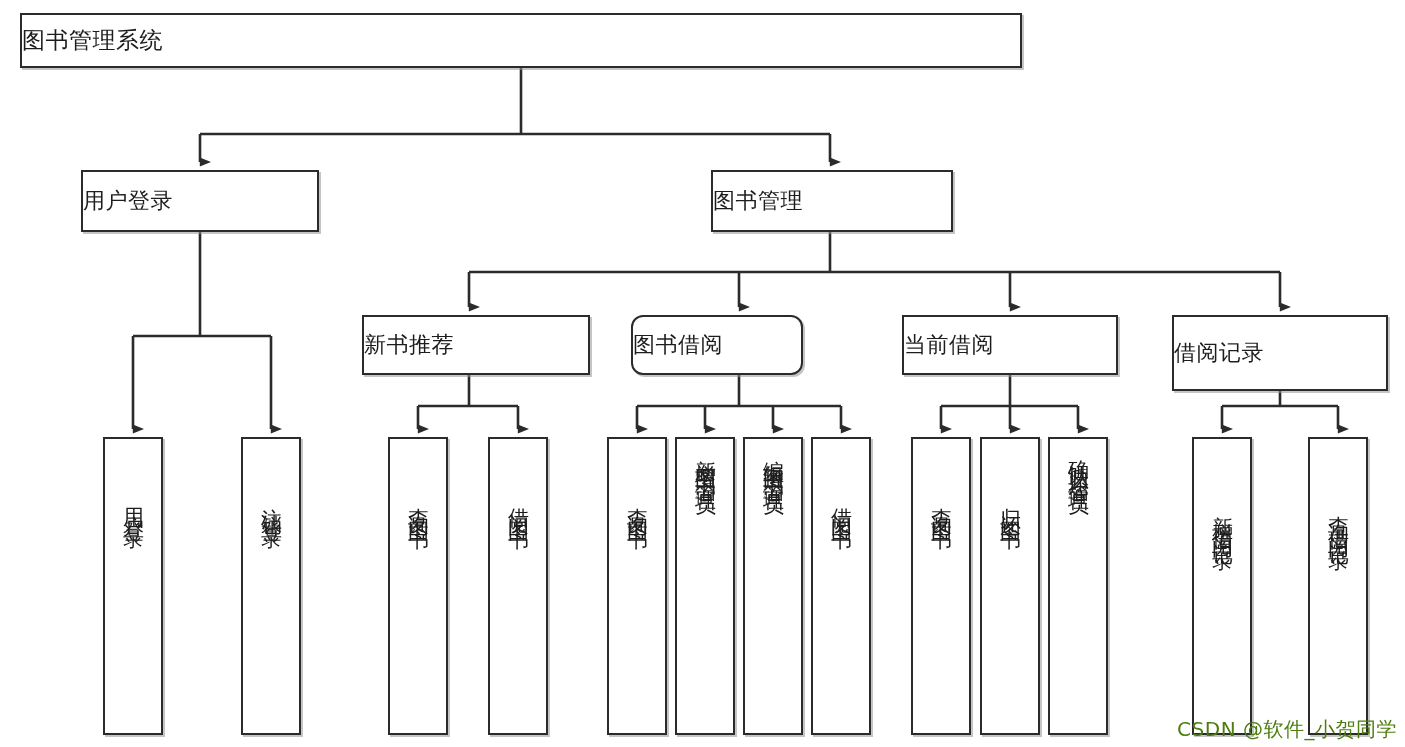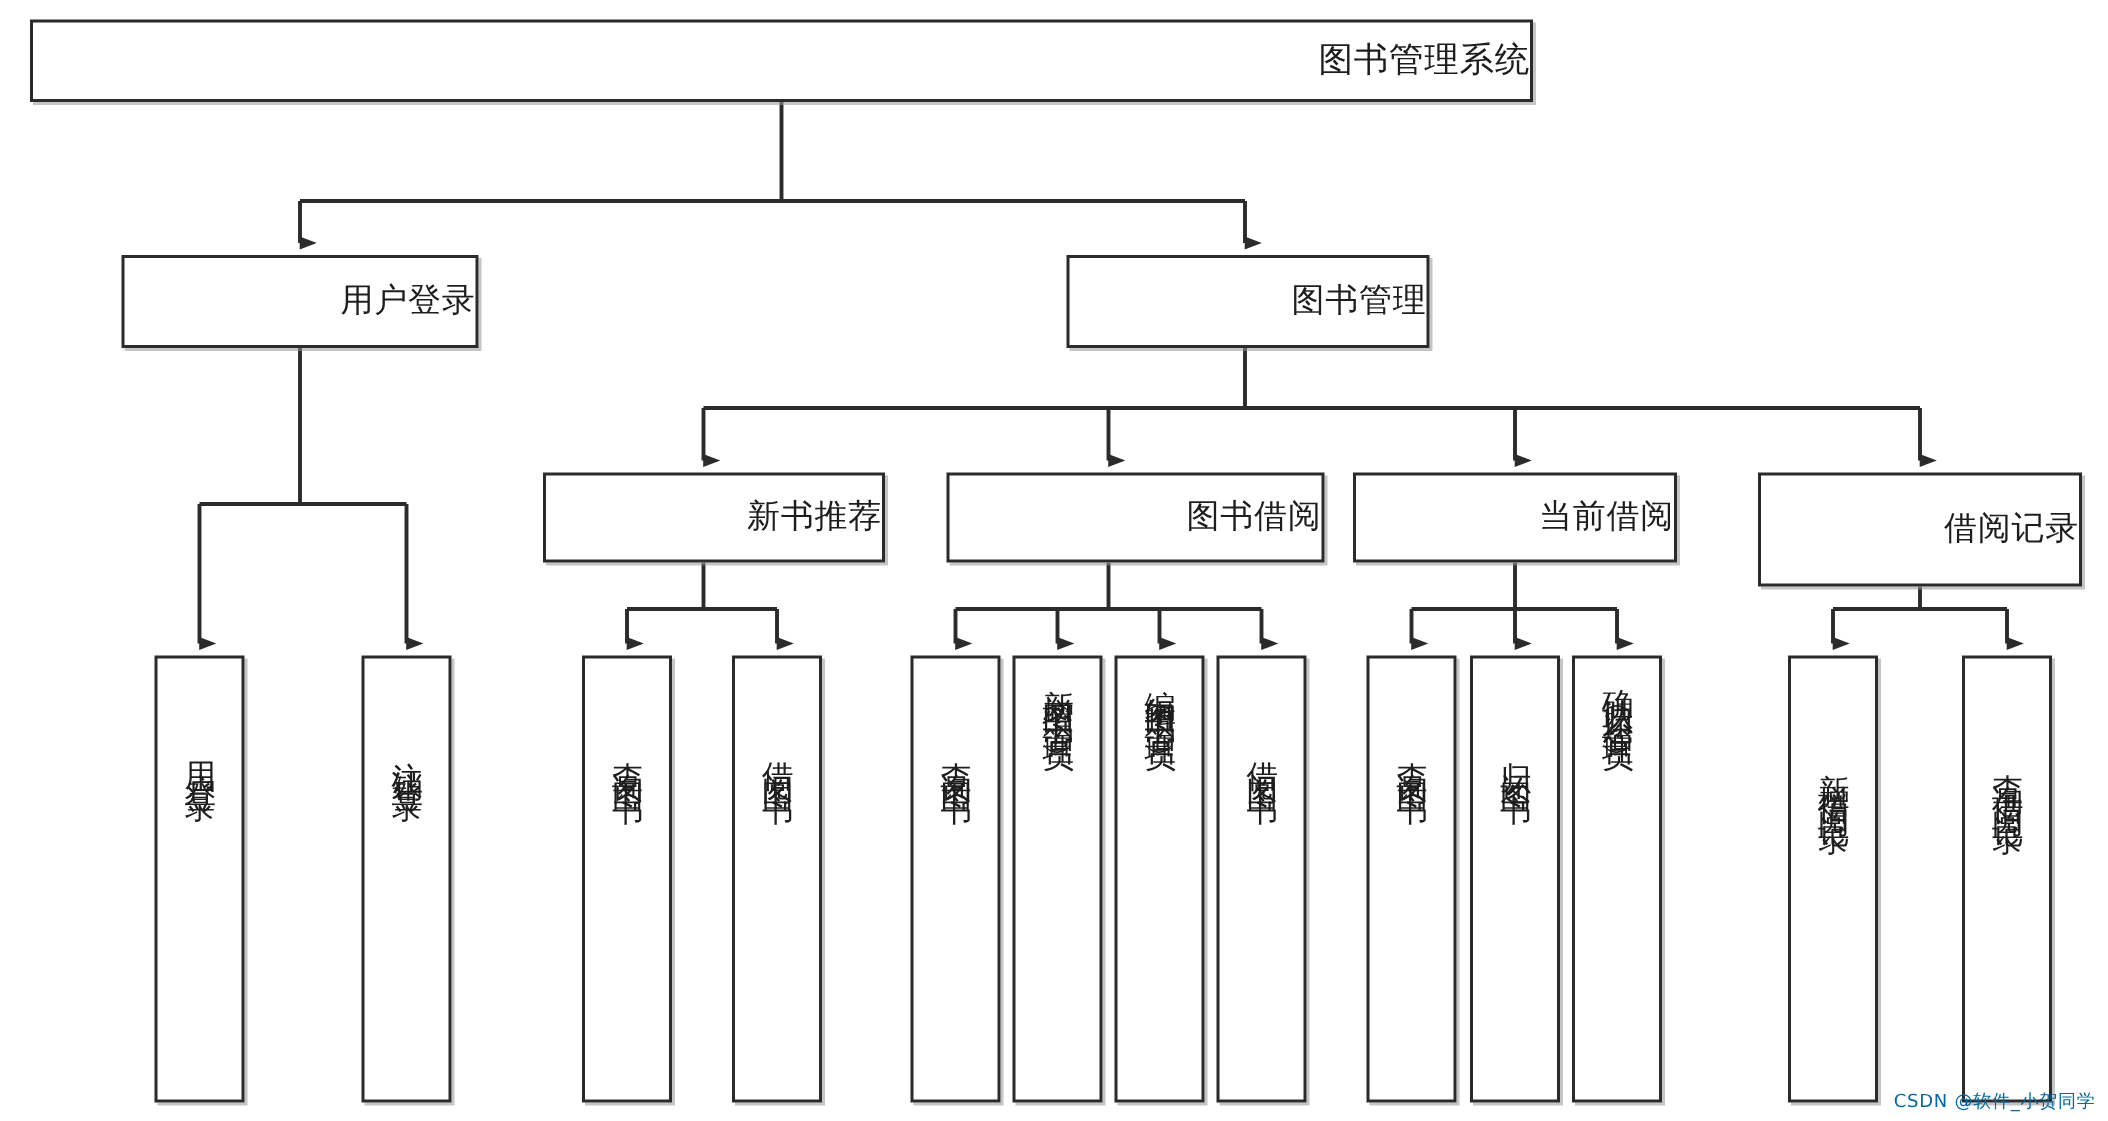--- a/index.html
+++ b/index.html
@@ -27,21 +27,21 @@
     pointer-events: none;
   }
   .node {
     position: absolute;
     box-sizing: border-box;
     background: #ffffff;
     border: 2.5px solid #2b2b2b;
     box-shadow: 2px 2px 0 0 rgba(150,150,150,0.55);
     display: flex;
     align-items: center;
-    justify-content: flex-end;
+    justify-content: flex-start;
     color: #1d1d1d;
     z-index: 2;
   }
   .node > .label {
     display: block;
     text-align: center;
     line-height: 1.18;
     white-space: nowrap;
     color: #1d1d1d;
   }
@@ -69,22 +69,22 @@
     padding: 0;
   }
   .node.v.short > .label { padding-top: 52px; }
   .node.v.mid   > .label { padding-top: 60px; }
   .node.v.xtall > .label { padding-top: 4px; letter-spacing: 5px; }
 
   #watermark {
     position: absolute;
     right: 8px;
     bottom: 4px;
-    font-size: 12px;
-    color: #0369a1;
+    font-size: 20px;
+    color: #4d7c0f;
     letter-spacing: 0.5px;
     z-index: 5;
     white-space: nowrap;
   }
 </style>
 </head>
 <body>
 
 <div id="canvas">
 
@@ -148,21 +148,21 @@
   </div>
 
   <div class="node h" style="left:711px; top:170px; width:242px; height:62px;">
     <span class="label">图书管理</span>
   </div>
 
   <div class="node h" style="left:362px; top:315px; width:228px; height:60px;">
     <span class="label">新书推荐</span>
   </div>
 
-  <div class="node h" style="left:631px; top:315px; width:252px; height:60px;">
+  <div class="node h" style="left:631px; top:315px; width:172px; height:60px;border-radius:12px;">
     <span class="label">图书借阅</span>
   </div>
 
   <div class="node h" style="left:902px; top:315px; width:216px; height:60px;">
     <span class="label">当前借阅</span>
   </div>
 
   <div class="node h" style="left:1172px; top:315px; width:216px; height:76px;">
     <span class="label">借阅记录</span>
   </div>

